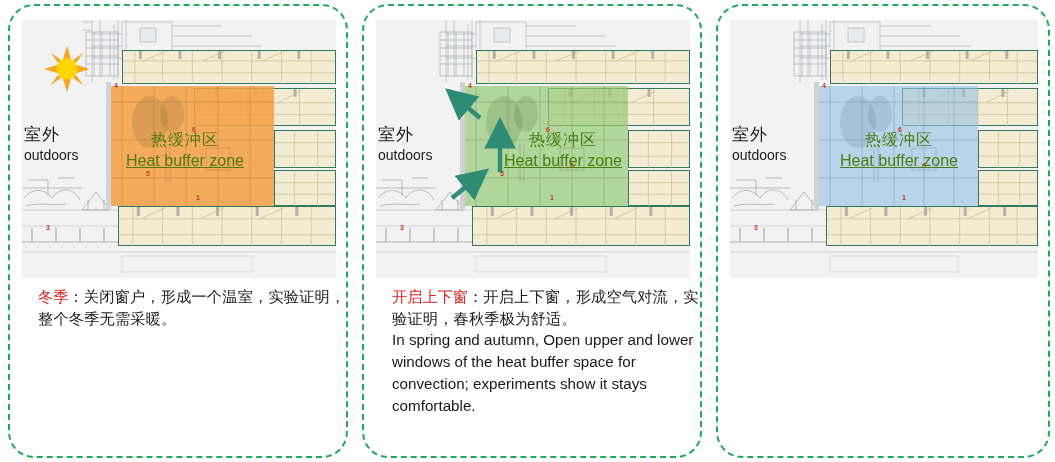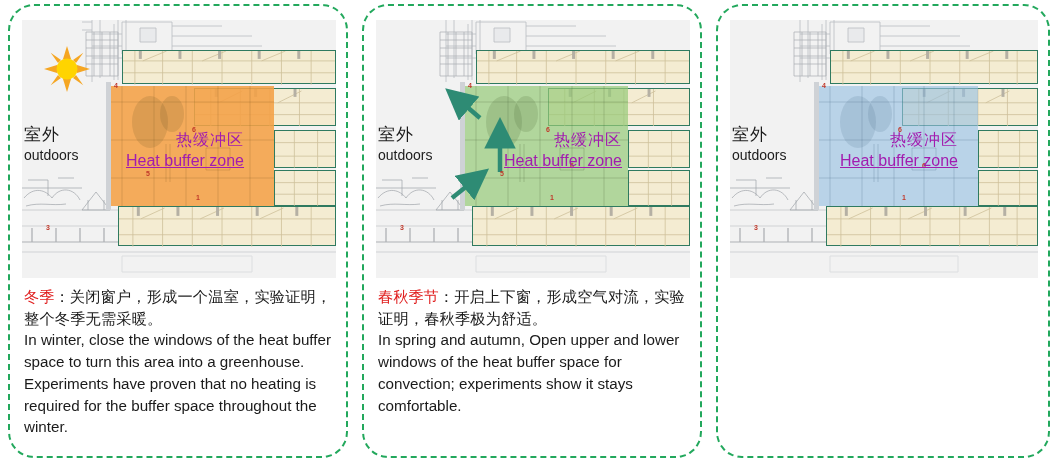--- a/index.html
+++ b/index.html
@@ -58,38 +58,38 @@
   
   .outdoors{
     position:absolute;left:2px;top:104px;
     color:#1b1b1b;line-height:1.25;text-align:left;
   }
   .outdoors .cn{font-size:17px;letter-spacing:1px;}
   .outdoors .en{font-size:14px;}
 
   .zonelabel{
     position:absolute;
-    color:#a21caf;text-align:right;line-height:1.3;
+    color:#4d7c0f;text-align:center;line-height:1.3;
     pointer-events:none;
   }
   .zonelabel .cn{font-size:16px;letter-spacing:1px;display:block;}
   .zonelabel .en{font-size:16px;display:block;text-decoration:underline;}
 
   .marker{position:absolute;color:#c0392b;font-size:7px;font-weight:bold;}
 
   
   .sun{position:absolute;left:22px;top:26px;width:46px;height:46px;}
 
   
   .arrows{position:absolute;inset:0;}
 
   
   .caption{
     position:absolute;
-    left:14px;top:280px;
+    left:28px;top:280px;
     width:318px;
     font-size:15.2px;
     line-height:1.43;
     color:#1a1a1a;
     text-align:left;
   }
   .panel.p2 .caption{width:316px;}
   .panel.p3 .caption{left:16px;width:310px;}
   .caption .season{color:#e02020;}
   .caption .cnblock{letter-spacing:.2px;}
@@ -251,21 +251,20 @@
       </div>
 
       <div class="zonelabel" style="left:104px;top:110px;">
         <span class="cn">热缓冲区</span>
         <span class="en">Heat buffer zone</span>
       </div>
     </div>
 
     <div class="caption">
       <span class="season">冬季</span><span class="cnblock">：关闭窗户，形成一个温室，实验证明，整个冬季无需采暖。</span>
-      <span class="enblock">In winter, close the windows of the heat buffer space to turn this area into a greenhouse. Experiments have proven that no heating is required for the buffer space throughout the winter.</span>
     </div>
   </div>
 
   <div class="panel p2">
 
     <div class="figure">
 
       <svg class="linework" viewBox="0 0 314 258">
         <g stroke="#b9bcc2" stroke-width="0.8" fill="none">
           <path d="M70 0 L70 62 M78 0 L78 58 M92 4 L92 60 M70 14 L100 14 M70 26 L100 26 M70 38 L100 38"></path>
@@ -402,21 +401,21 @@
         <span class="en">outdoors</span>
       </div>
 
       <div class="zonelabel" style="left:128px;top:110px;">
         <span class="cn">热缓冲区</span>
         <span class="en">Heat buffer zone</span>
       </div>
     </div>
 
     <div class="caption">
-      <span class="season">春秋季节</span><span class="cnblock">：开启上下窗，形成空气对流，实验证明，春秋季极为舒适。</span>
+      <span class="season">开启上下窗</span><span class="cnblock">：开启上下窗，形成空气对流，实验证明，春秋季极为舒适。</span>
       <span class="enblock">In spring and autumn, Open upper and lower windows of the heat buffer space for convection; experiments show it stays comfortable.</span>
     </div>
   </div>
 
   <div class="panel p3">
 
     <div class="figure">
 
       <svg class="linework" viewBox="0 0 308 258">
         <g stroke="#b9bcc2" stroke-width="0.8" fill="none">

